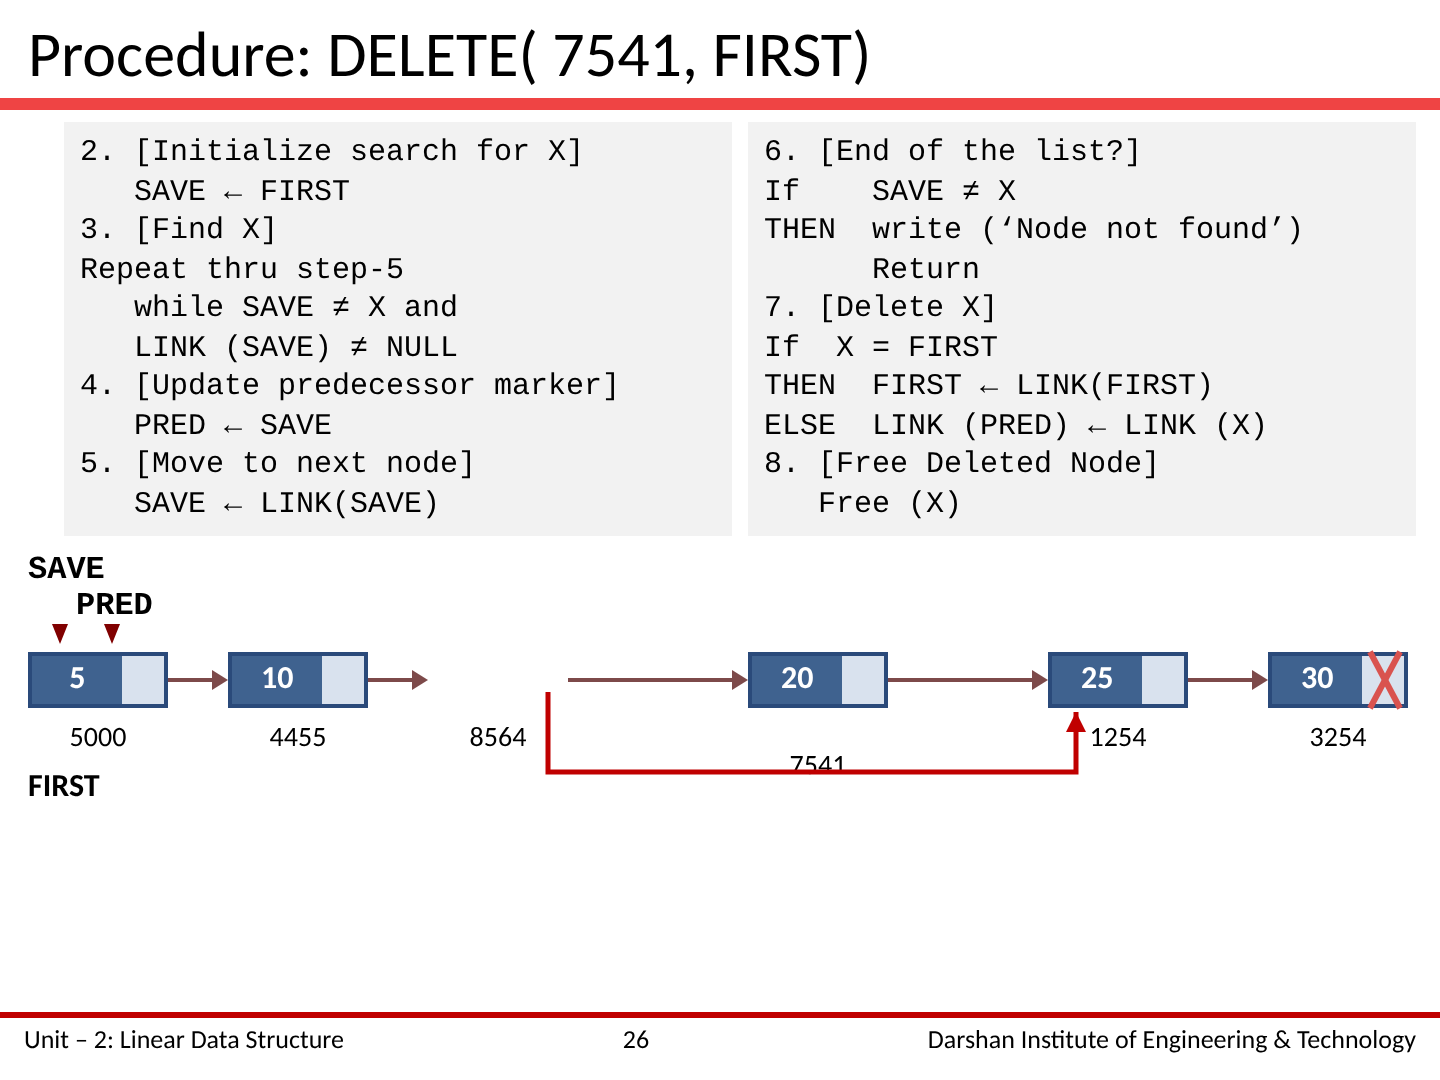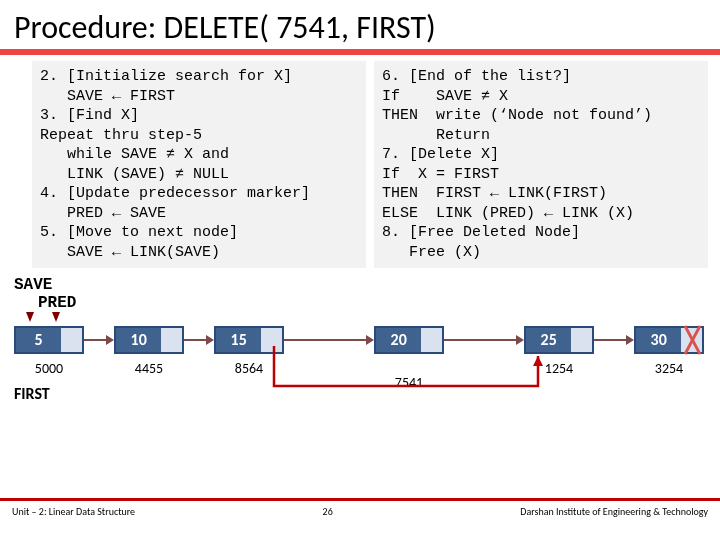--- a/index.html
+++ b/index.html
@@ -122,26 +122,26 @@
   }
 
   .first-label {
     position: absolute;
     font-weight: bold;
     font-size: 16px;
   }
 
   .footer {
     position: absolute;
-    left: 0; right: 0; bottom: 18px;
+    left: 0; right: 0; bottom: 8px;
     border-top: 3px solid #c00000;
     display: flex;
     justify-content: space-between;
     align-items: center;
-    font-size: 10px;
+    font-size: 13px;
     padding: 4px 12px;
     background: #fff;
   }
   .footer .page { flex: 0 0 auto; text-align: center; width: 40px; }
 </style>
 </head>
 <body>
 
 <div class="title">Procedure: DELETE( 7541, FIRST)</div>
 
@@ -182,24 +182,20 @@
     <div class="ptr"></div>
   </div>
   <div class="addr" style="left:14px; top:34px;">5000</div>
 
   <div class="node" style="left:114px; top:0;">
     <div class="val">10</div>
     <div class="ptr"></div>
   </div>
   <div class="addr" style="left:114px; top:34px;">4455</div>
 
-  <div class="node" style="left:214px; top:0;">
-    <div class="val">15</div>
-    <div class="ptr"></div>
-  </div>
   <div class="addr" style="left:214px; top:34px;">8564</div>
 
   <div class="node" style="left:374px; top:0;">
     <div class="val">20</div>
     <div class="ptr"></div>
   </div>
   <div class="addr" style="left:374px; top:48px;">7541</div>
 
   <div class="node" style="left:524px; top:0;">
     <div class="val">25</div>

